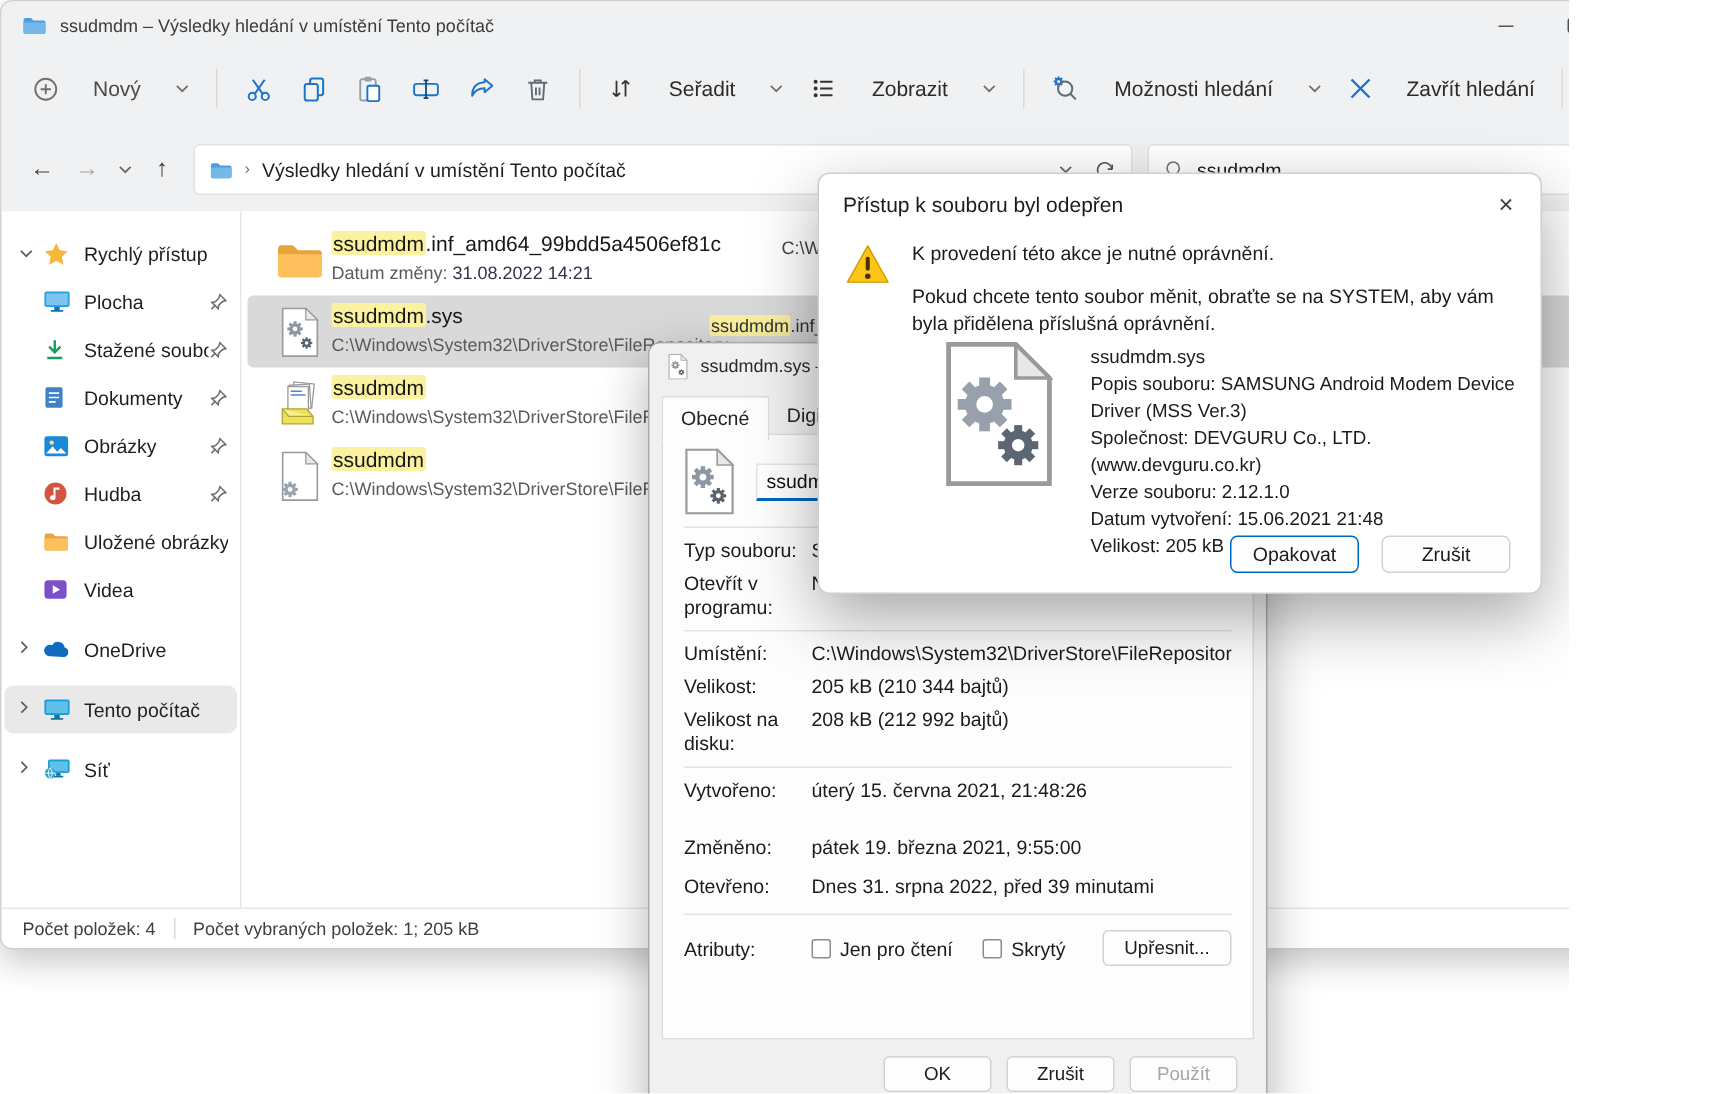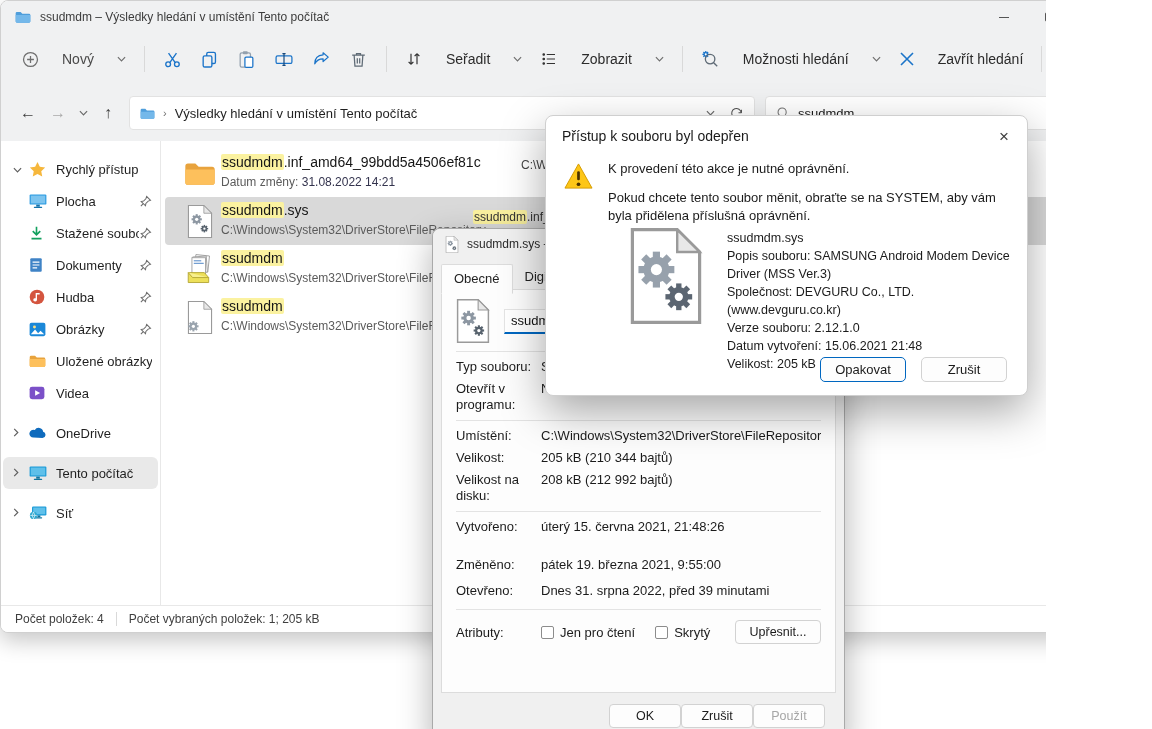--- a/index.html
+++ b/index.html
@@ -80,21 +80,21 @@
   .pfile { display:flex; align-items:center; gap:14px; height:46px; margin-bottom:4px; }
   .pfile input { flex:1; height:25px; border:1px solid #e4e4e4; border-bottom:2px solid #0067c0; background:#fff; font-size:13px; padding:0 6px; font-family:inherit; color:#111; }
   .psep { border-top:1px solid #e3e3e3; margin:7px 0; }
   .prow { display:flex; margin:6px 0; line-height:16px; }
   .plabel { width:85px; flex:none; color:#1b1b1b; }
   .pval { flex:1; white-space:nowrap; overflow:hidden; color:#1b1b1b; }
   .pattr { display:flex; align-items:center; margin-top:10px; }
   .cbx { width:13px; height:13px; border:1px solid #8c8c8c; background:#fff; border-radius:2px; flex:none; margin-right:6px; }
   .pbtn { height:24px; padding:0 12px; background:#fdfdfd; border:1px solid #d2d2d2; border-radius:4px; font-size:12.5px; color:#1b1b1b;
     display:inline-flex; align-items:center; justify-content:center; font-family:inherit; }
-  .props-btns { position:absolute; right:19px; top:475px; display:flex; gap:0; }
+  .props-btns { position:absolute; right:19px; top:475px; display:flex; gap:10px; }
   .props-btns .pbtn { width:72px; }
   .pbtn.disabled { color:#a6a6a6; }
 
   
   .errdlg { position:absolute; left:545px; top:115px; width:483px; height:281px; background:#fff;
     border:1px solid #cfcfcf; border-radius:8px; box-shadow:0 16px 44px rgba(0,0,0,.34); z-index:20; font-size:13px; color:#1b1b1b; }
   .etitle { display:flex; align-items:flex-start; padding:12px 14px 0 16px; font-size:14px; }
   .etitle .eclose { margin-left:auto; font-size:17px; color:#3f3f3f; line-height:14px; padding:2px 4px; }
   .ewarn { position:absolute; left:17px; top:46px; }
   .etext { position:absolute; left:62px; top:44px; width:402px; line-height:18px; }
@@ -351,40 +351,40 @@
               </svg>
             </span>
           <span class="slabel">Dokumenty</span>
           <svg class="pin" width="13" height="13" viewBox="0 0 14 14">
               <path d="M8.2 1.6 12.4 5.8 9.9 6.6 7.4 9.1 7 11.6 2.4 7 4.9 6.6 7.4 4.1Z" fill="none" stroke="#6b6b6b" stroke-width="1.1"></path>
               <path d="M2 12l2.6-2.6" stroke="#6b6b6b" stroke-width="1.1"></path>
             </svg>
         </div>
         <div class="srow child">
           <span class="sic">
-              <svg width="16" height="16" viewBox="0 0 24 24">
-                <circle cx="12" cy="12" r="11" fill="#d4553f"></circle>
-                <path d="M10 6h6v2.2h-4v8a2.8 2.4 0 1 1-2-2.3Z" fill="#fff"></path>
-              </svg>
-            </span>
-          <span class="slabel">Hudba</span>
-          <svg class="pin" width="13" height="13" viewBox="0 0 14 14">
-              <path d="M8.2 1.6 12.4 5.8 9.9 6.6 7.4 9.1 7 11.6 2.4 7 4.9 6.6 7.4 4.1Z" fill="none" stroke="#6b6b6b" stroke-width="1.1"></path>
-              <path d="M2 12l2.6-2.6" stroke="#6b6b6b" stroke-width="1.1"></path>
-            </svg>
-        </div>
-        <div class="srow child">
-          <span class="sic">
               <svg width="17" height="15" viewBox="0 0 28 24">
                 <rect x="1" y="1" width="26" height="22" rx="3" fill="#1b88d8"></rect>
                 <circle cx="9" cy="8" r="2.4" fill="#ffe082"></circle>
                 <path d="M3 20l7-8 5 6 4-4 6 6Z" fill="#fff"></path>
               </svg>
             </span>
           <span class="slabel">Obrázky</span>
+          <svg class="pin" width="13" height="13" viewBox="0 0 14 14">
+              <path d="M8.2 1.6 12.4 5.8 9.9 6.6 7.4 9.1 7 11.6 2.4 7 4.9 6.6 7.4 4.1Z" fill="none" stroke="#6b6b6b" stroke-width="1.1"></path>
+              <path d="M2 12l2.6-2.6" stroke="#6b6b6b" stroke-width="1.1"></path>
+            </svg>
+        </div>
+        <div class="srow child">
+          <span class="sic">
+              <svg width="16" height="16" viewBox="0 0 24 24">
+                <circle cx="12" cy="12" r="11" fill="#d4553f"></circle>
+                <path d="M10 6h6v2.2h-4v8a2.8 2.4 0 1 1-2-2.3Z" fill="#fff"></path>
+              </svg>
+            </span>
+          <span class="slabel">Hudba</span>
           <svg class="pin" width="13" height="13" viewBox="0 0 14 14">
               <path d="M8.2 1.6 12.4 5.8 9.9 6.6 7.4 9.1 7 11.6 2.4 7 4.9 6.6 7.4 4.1Z" fill="none" stroke="#6b6b6b" stroke-width="1.1"></path>
               <path d="M2 12l2.6-2.6" stroke="#6b6b6b" stroke-width="1.1"></path>
             </svg>
         </div>
         <div class="srow child">
           <span class="sic">
               <svg width="17" height="14" viewBox="0 0 48 38">
                 <use href="#folder"></use>
               </svg>

